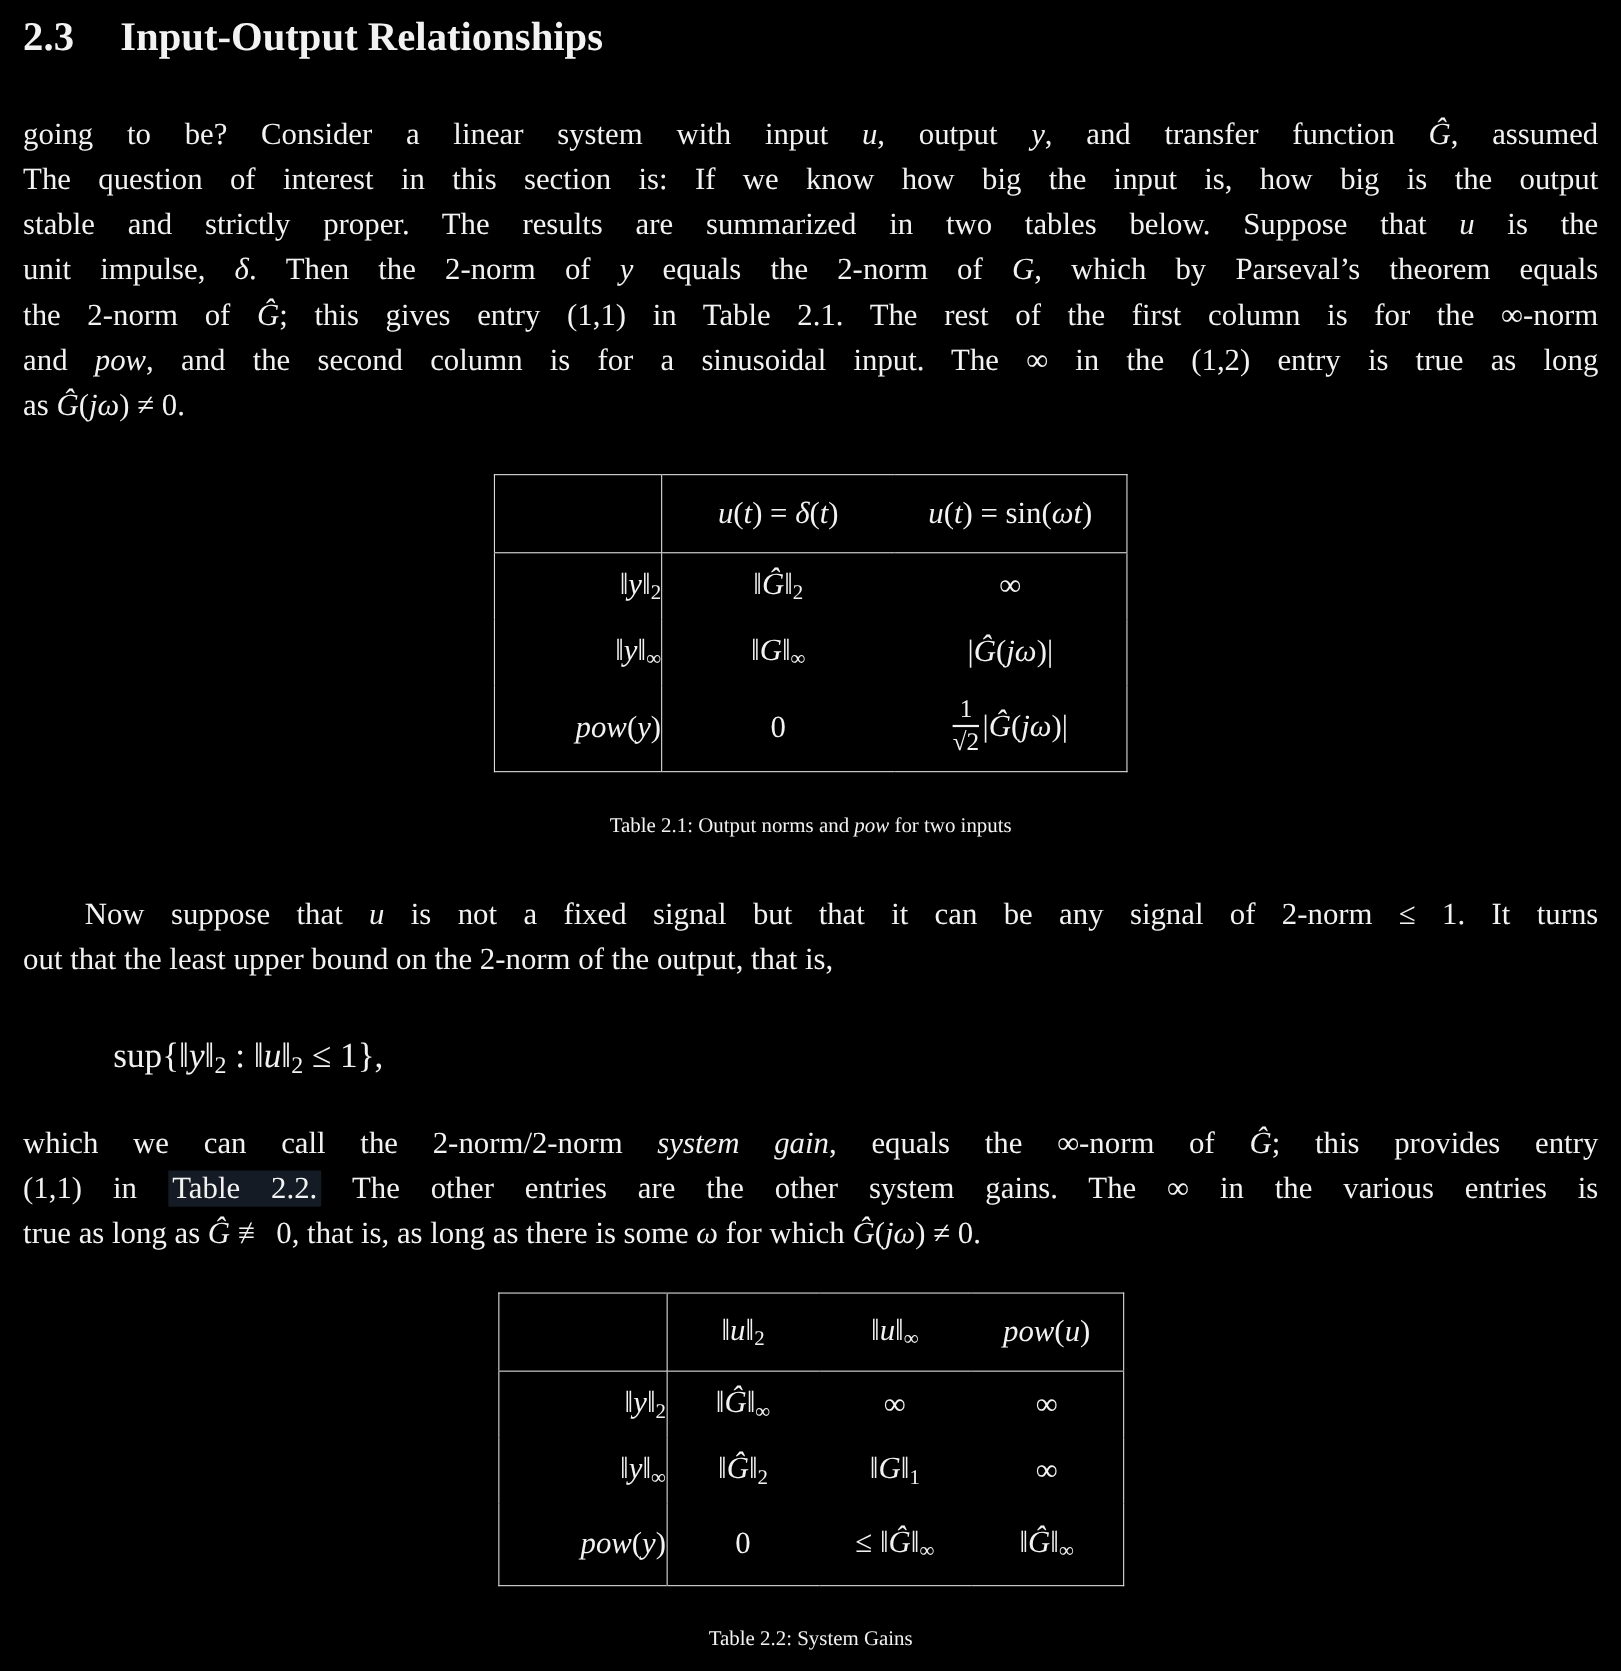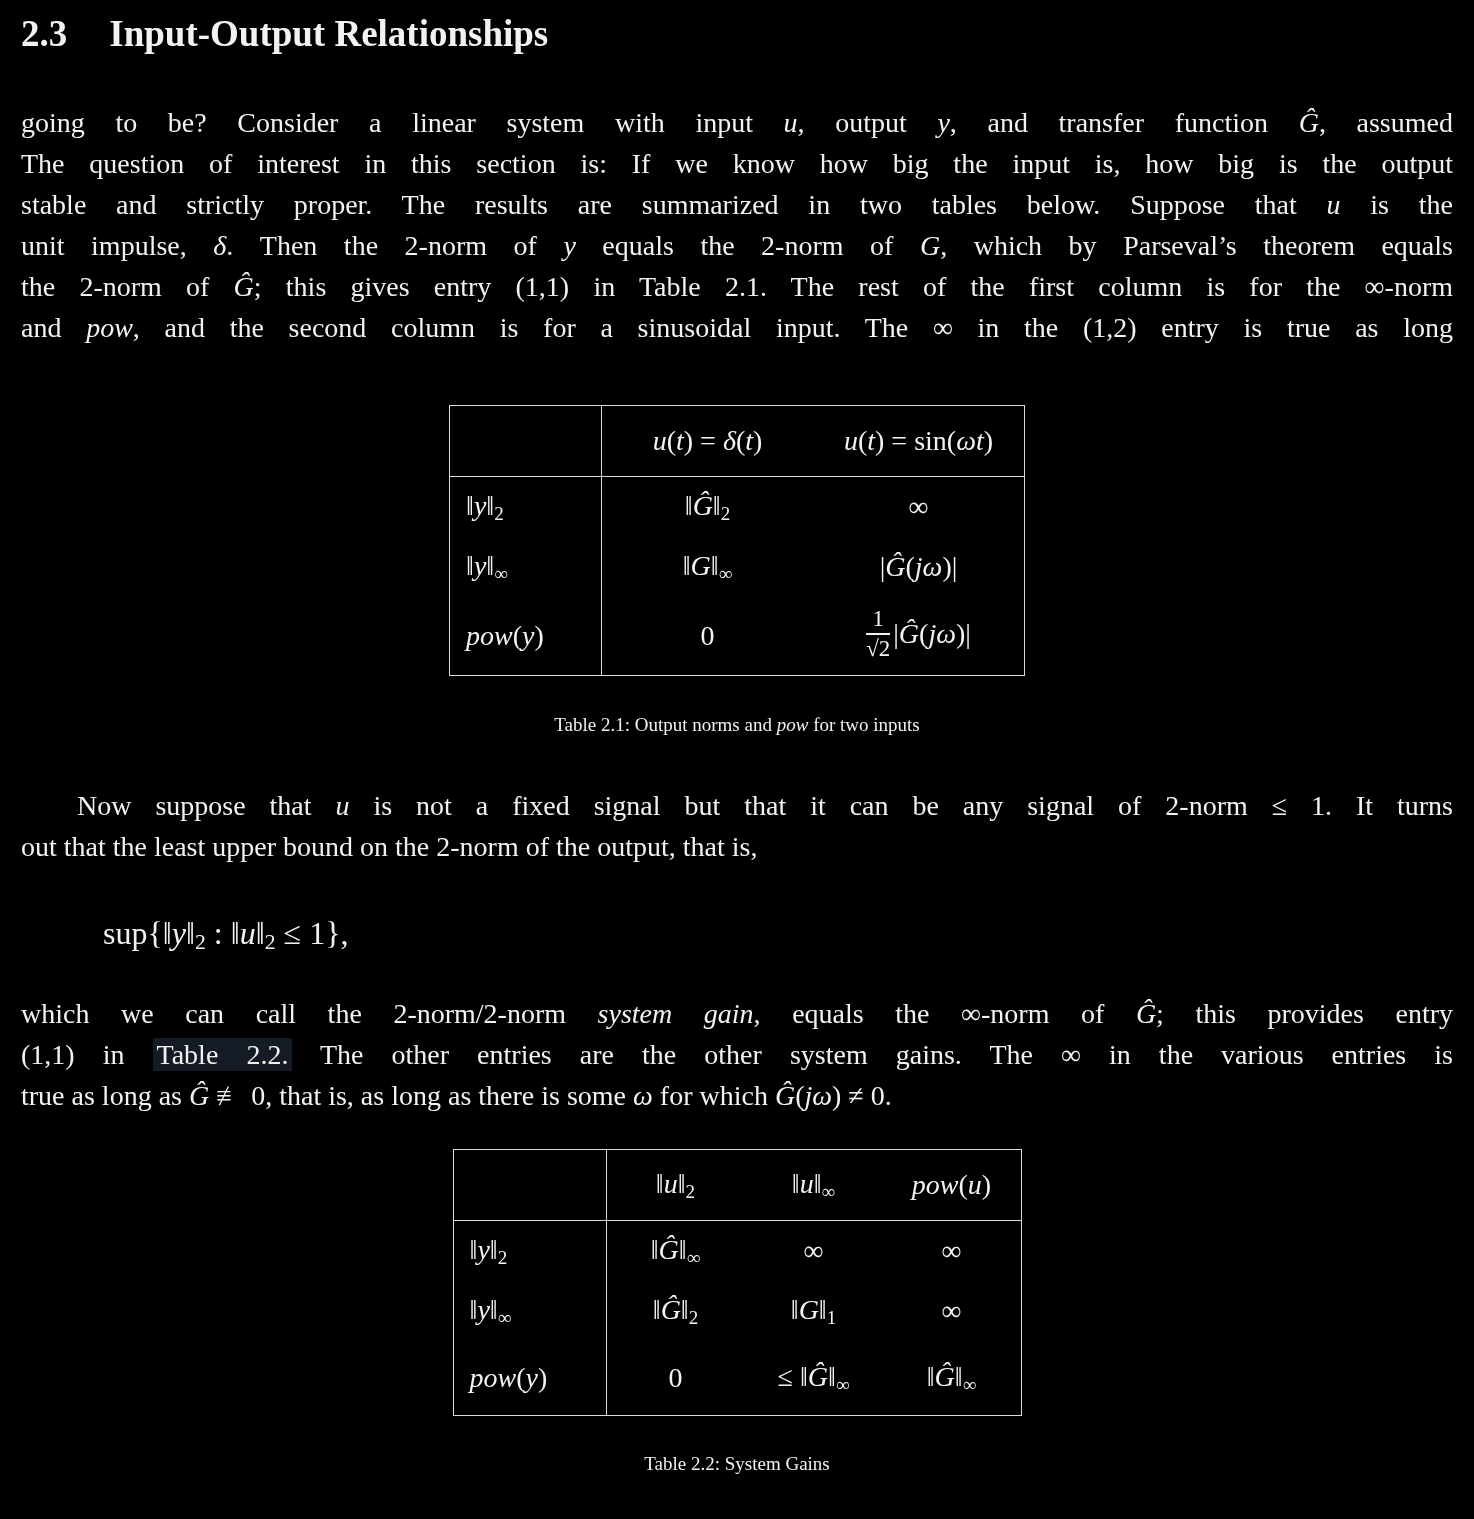--- a/index.html
+++ b/index.html
@@ -23,23 +23,23 @@
   .sec-num{display:inline-block;margin-right:42px;}
 
   .para{font-size:28px;line-height:41px;}
   .para .line{text-align:justify;text-align-last:justify;white-space:normal;}
   .para .line.last{text-align-last:left;}
 
   .equation{font-size:32px;line-height:60px;padding-left:82px;margin:36px 0 0 0;}
 
   .dtable{border-collapse:collapse;margin:0 auto;font-size:28px;border:1px solid var(--border);}
   .dtable td{padding:0;vertical-align:middle;text-align:center;}
-  .dtable td.lbl{border-right:1px solid var(--border);text-align:left;padding-left:16px;}
+  .dtable td.lbl{border-right:1px solid var(--border);text-align:right;padding-left:16px;}
   .dtable tr.hdr td{border-bottom:1px solid var(--border);height:70px;}
-  .t1{margin-top:57px;border-radius:22px;}
+  .t1{margin-top:42px;border-radius:22px;}
   .t1 td.lbl{width:135px;}
   .t1 td.c{width:211px;}
   .t1 tr.r1 td,.t1 tr.r2 td{height:60px;}
   .t1 tr.r3 td{height:78px;}
   .t2{margin-top:33px;}
   .t2 td.lbl{width:136px;}
   .t2 td.c{width:138px;}
   .t2 tr.r1 td,.t2 tr.r2 td{height:60px;}
   .t2 tr.r3 td{height:74px;}
 
@@ -61,20 +61,21 @@
   <span class="sec-num">2.3</span><span class="sec-name">Input-Output Relationships</span>
 </div>
 
 <div class="para">
     <div class="line"><span>going to be? Consider a linear system with input </span><span class="it">u</span><span>, output </span><span class="it">y</span><span>, and transfer function </span><span class="it">Ĝ</span><span>, assumed</span></div>
     <div class="line"><span>The question of interest in this section is: If we know how big the input is, how big is the output</span></div>
     <div class="line"><span>stable and strictly proper. The results are summarized in two tables below. Suppose that </span><span class="it">u</span><span> is the</span></div>
     <div class="line"><span>unit impulse, </span><span class="it">δ</span><span>. Then the 2-norm of </span><span class="it">y</span><span> equals the 2-norm of </span><span class="it">G</span><span>, which by Parseval’s theorem equals</span></div>
     <div class="line"><span>the 2-norm of </span><span class="it">Ĝ</span><span>; this gives entry (1,1) in Table 2.1. The rest of the first column is for the ∞-norm</span></div>
     <div class="line"><span>and </span><span class="it">pow</span><span>, and the second column is for a sinusoidal input. The ∞ in the (1,2) entry is true as long</span></div>
+    <div class="line last"><span>as </span><span class="it">Ĝ</span><span>(</span><span class="it">jω</span><span>) ≠ 0.</span></div>
   </div>
 
 <table class="dtable t1">
   <tbody>
       <tr class="hdr">
     <td class="lbl"></td>
     <td class="c"><span class="it">u</span><span>(</span><span class="it">t</span><span>) = </span><span class="it">δ</span><span>(</span><span class="it">t</span><span>)</span></td>
     <td class="c"><span class="it">u</span><span>(</span><span class="it">t</span><span>) = sin(</span><span class="it">ωt</span><span>)</span></td>
   </tr>
   <tr class="r1">

